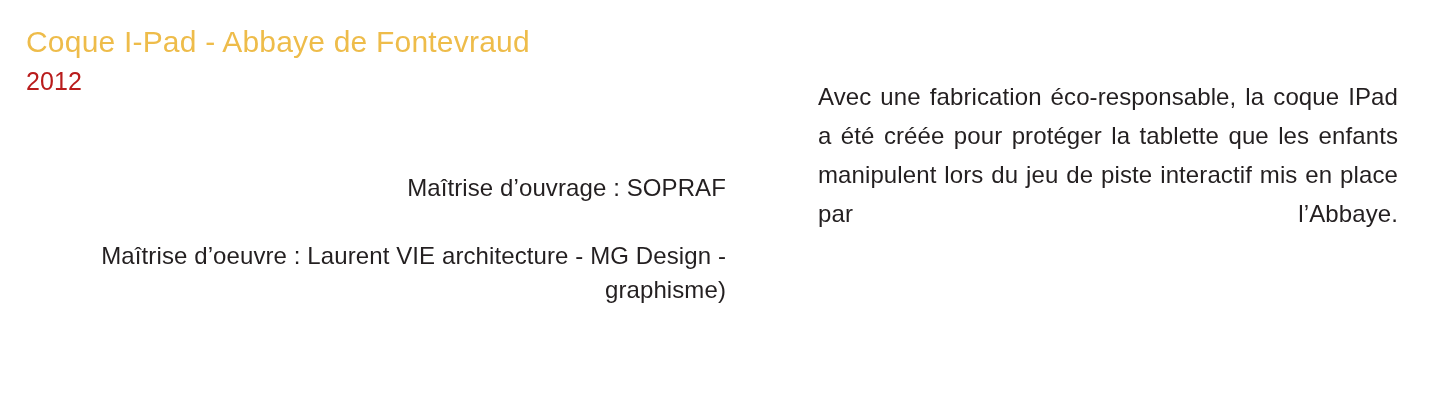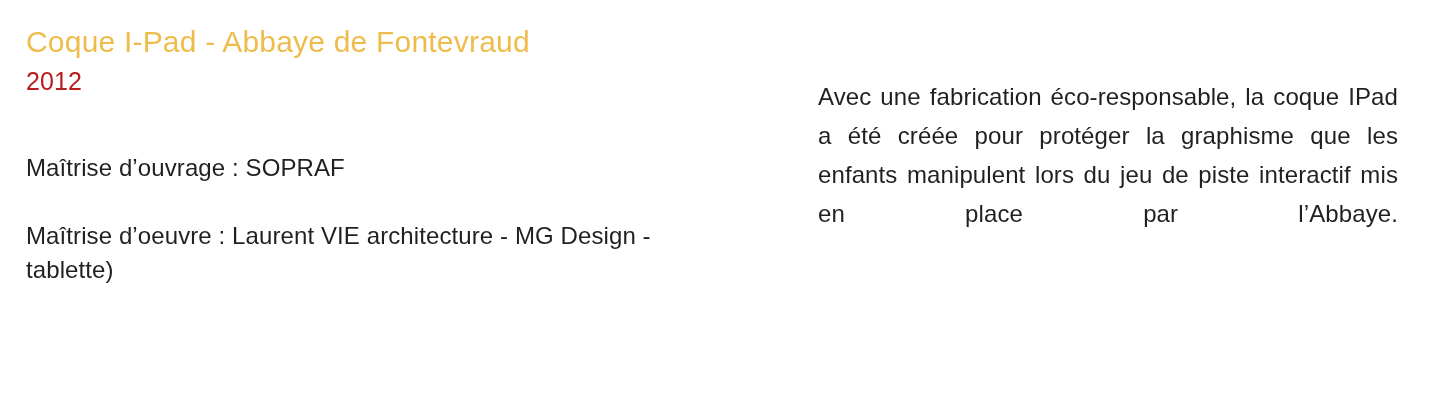--- a/index.html
+++ b/index.html
@@ -37,21 +37,22 @@
     white-space: nowrap;
   }
   .project-year {
     font-size: 25px;
     line-height: 1.3;
     color: #b91c1c;
     margin: 4px 0 0 0;
     letter-spacing: 0.1px;
   }
   .credits {
-    margin-top: 54px;
+    margin-top: 74px;
+    text-align: right;
   }
   .credit-line {
     font-size: 24px;
     line-height: 1.42;
     color: #231f20;
     margin: 0 0 34px 0;
     letter-spacing: 0.1px;
     max-width: 700px;
   }
   .credit-line:last-child {
@@ -83,21 +84,21 @@
 <body>
 
 <div class="page">
 
   <div class="left-col">
     <h1 class="project-title">Coque I-Pad - Abbaye de Fontevraud</h1>
     <div class="project-year">2012</div>
 
     <div class="credits">
       <p class="credit-line">Maîtrise d’ouvrage : SOPRAF</p>
-      <p class="credit-line">Maîtrise d’oeuvre : Laurent VIE architecture - MG Design - tablette)</p>
+      <p class="credit-line">Maîtrise d’oeuvre : Laurent VIE architecture - MG Design - graphisme)</p>
     </div>
   </div>
 
   <div class="right-col">
-    <p class="description">Avec une fabrication éco-responsable, la coque IPad a été créée pour protéger la graphisme que les enfants manipulent lors du jeu de piste interactif mis en place par l’Abbaye.</p>
+    <p class="description">Avec une fabrication éco-responsable, la coque IPad a été créée pour protéger la tablette que les enfants manipulent lors du jeu de piste interactif mis en place par l’Abbaye.</p>
   </div>
 
 </div>
 
 </body></html>

